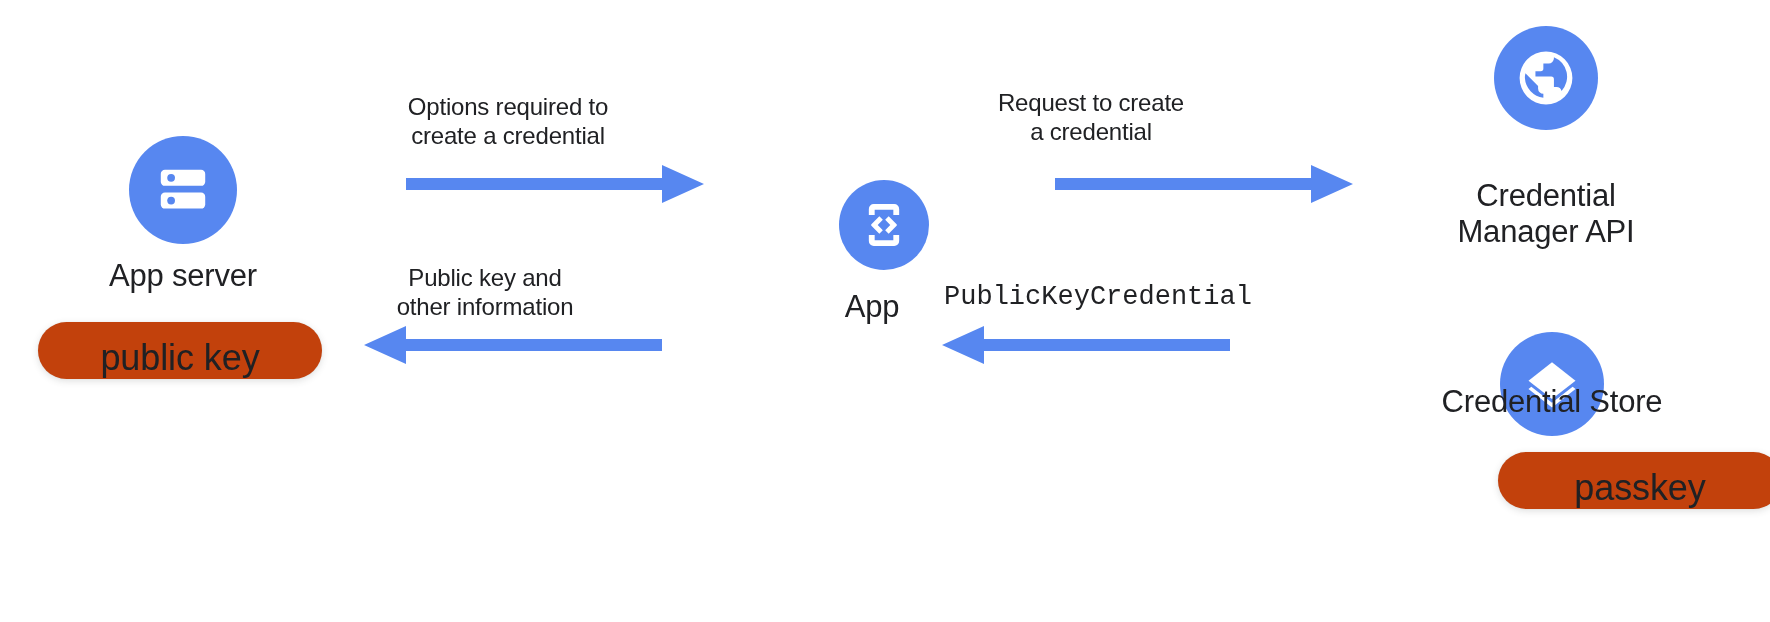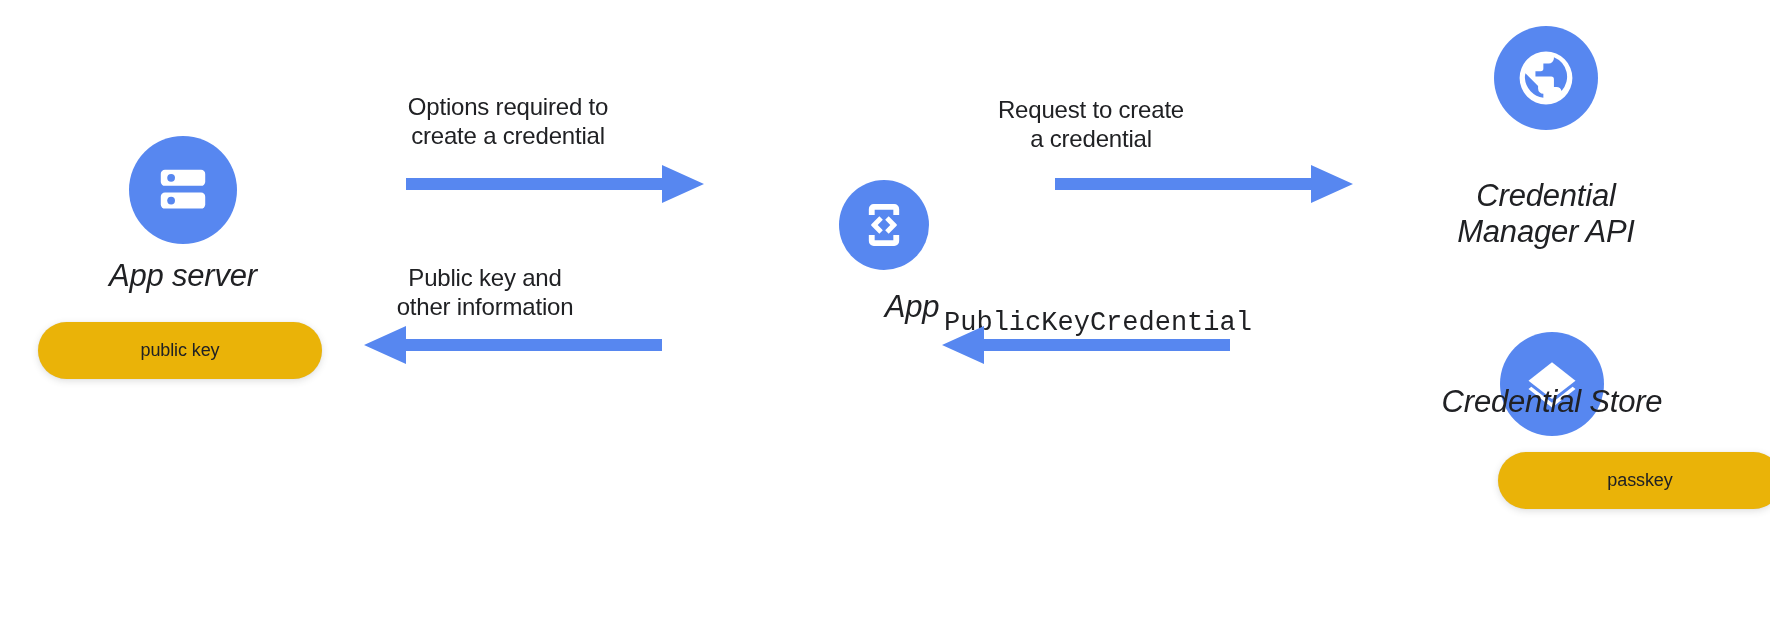--- a/index.html
+++ b/index.html
@@ -34,34 +34,33 @@
 
   .node-label {
     position: absolute;
     text-align: center;
     color: #202124;
     font-size: 31px;
     line-height: 1.16;
     font-weight: 400;
     letter-spacing: -0.2px;
     white-space: pre-line;
-    font-style: italic;
   }
 
   
   .pill {
     position: absolute;
-    background: #eab308;
+    background: #c2410c;
     border-radius: 999px;
     box-shadow: 0 2px 7px rgba(60,64,67,0.17), 0 0 1px rgba(60,64,67,0.14);
     display: flex;
-    align-items: center;
+    align-items: flex-end;
     justify-content: center;
     color: #202124;
-    font-size: 18px;
+    font-size: 36px;
     letter-spacing: -0.1px;
   }
 
   
   .arrow { position: absolute; }
   .arrow svg { display: block; overflow: visible; }
 
   .arrow-caption {
     position: absolute;
     text-align: center;
@@ -99,21 +98,21 @@
 
   <div class="node">
     <div class="circle" style="left:839px; top:180px; width:90px; height:90px;">
       <svg width="56" height="56" viewBox="0 0 24 24" aria-hidden="true">
         <path d="M7.6 3.0h8.8a2.1 2.1 0 0 1 2.1 2.1v2.6h-2.5V5.5H8.0v2.2H5.5V5.1A2.1 2.1 0 0 1 7.6 3.0z" fill="#ffffff"></path>
         <path d="M5.5 16.3h2.5v2.2h8.0v-2.2h2.5v2.6a2.1 2.1 0 0 1-2.1 2.1H7.6a2.1 2.1 0 0 1-2.1-2.1v-2.6z" fill="#ffffff"></path>
         <path d="M10.0 8.3 6.6 11.7a0.42 0.42 0 0 0 0 0.6l3.4 3.4 1.5-1.5-2.2-2.2 2.2-2.2z" fill="#ffffff"></path>
         <path d="M14.0 8.3l3.4 3.4a0.42 0.42 0 0 1 0 0.6l-3.4 3.4-1.5-1.5 2.2-2.2-2.2-2.2z" fill="#ffffff"></path>
       </svg>
     </div>
-    <div class="node-label" style="left:792px; top:289px; width:240px;">App</div>
+    <div class="node-label" style="left:752px; top:289px; width:240px;">App</div>
   </div>
 
   <div class="node">
     <div class="circle" style="left:1494px; top:26px; width:104px; height:104px;">
       <svg width="66" height="66" viewBox="0 0 24 24" aria-hidden="true">
         <path d="M12 2.4A9.6 9.6 0 1 0 21.6 12 9.61 9.61 0 0 0 12 2.4zm-0.96 16.74A7.69 7.69 0 0 1 4.32 12a7.6 7.6 0 0 1 0.2-1.71l4.6 4.6v0.96a1.92 1.92 0 0 0 1.92 1.92zm6.62-2.44a1.9 1.9 0 0 0-1.82-1.4h-0.96v-2.88a0.96 0.96 0 0 0-0.96-0.96H8.16v-1.92h1.92a0.96 0.96 0 0 0 0.96-0.96V6.72h1.92a1.92 1.92 0 0 0 1.92-1.92v-0.39a7.67 7.67 0 0 1 2.78 12.29z" fill="#ffffff"></path>
       </svg>
     </div>
     <div class="node-label" style="left:1406px; top:178px; width:280px;">Credential
 Manager API</div>
@@ -146,31 +145,31 @@
     <div class="arrow-caption" style="left:340px; top:252px; width:290px;margin-top:12px;">Public key and
 other information</div>
     <div class="arrow" style="left:352px; top:320px; width:310px; height:50px;">
       <svg width="310" height="50" viewBox="0 0 310 50">
         <path d="M310 19 L54 19 L54 6 L12 25 L54 44 L54 31 L310 31 Z" fill="#5787f0"></path>
       </svg>
     </div>
   </div>
 
   <div>
-    <div class="arrow-caption" style="left:946px; top:96px; width:290px;">Request to create
+    <div class="arrow-caption" style="left:946px; top:89px; width:290px;">Request to create
 a credential</div>
     <div class="arrow" style="left:1055px; top:159px; width:300px; height:50px;">
         <svg width="300" height="50" viewBox="0 0 300 50">
           <path d="M0 19 L256 19 L256 6 L298 25 L256 44 L256 31 L0 31 Z" fill="#5787f0"></path>
         </svg>
     </div>
   </div>
 
   <div>
-    <div class="arrow-caption mono" style="left:888px; top:307px; width:420px;">PublicKeyCredential</div>
+    <div class="arrow-caption mono" style="left:888px; top:281px; width:420px;">PublicKeyCredential</div>
     <div class="arrow" style="left:930px; top:320px; width:300px; height:50px;">
       <svg width="300" height="50" viewBox="0 0 300 50">
         <path d="M300 19 L54 19 L54 6 L12 25 L54 44 L54 31 L300 31 Z" fill="#5787f0"></path>
       </svg>
     </div>
   </div>
 
 </div>
 
 </body></html>

